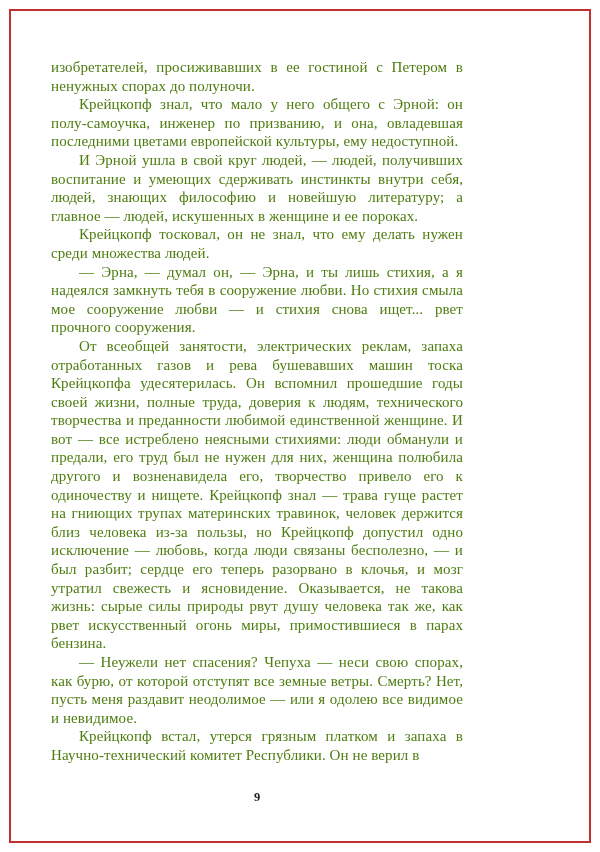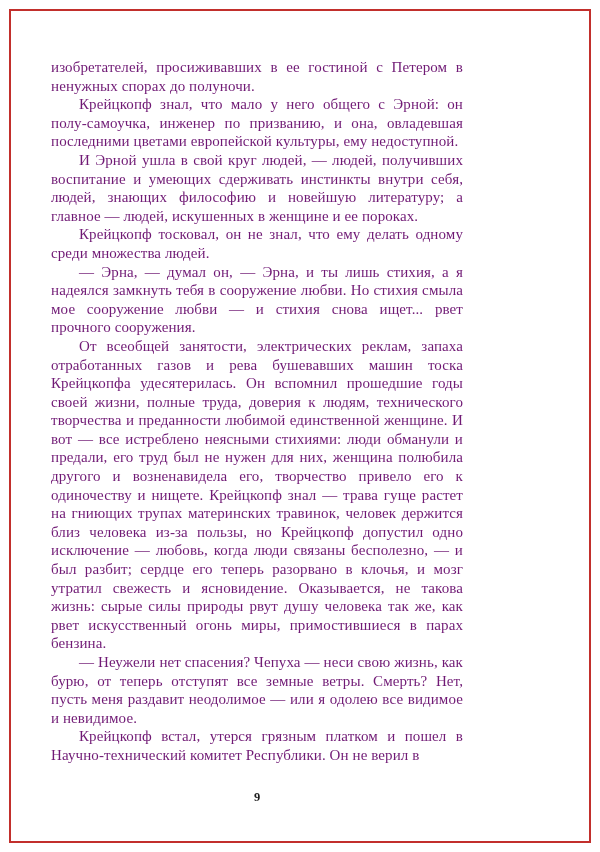--- a/index.html
+++ b/index.html
@@ -18,21 +18,21 @@
     right: 9px;
     bottom: 9px;
     border: 2px solid #c22f2c;
     pointer-events: none;
   }
   .text-block {
     position: absolute;
     left: 51px;
     top: 58px;
     width: 412px;
-    color: #701a75;
+    color: #4d7c0f;
     font-size: 15px;
     line-height: 18.6px;
     text-align: justify;
     letter-spacing: 0.1px;
   }
   .text-block p {
     margin: 0;
     padding: 0;
     text-indent: 28px;
   }
@@ -52,21 +52,21 @@
 </style>
 </head>
 <body>
 
 <div class="page-frame"></div>
 
 <div class="text-block">
   <p class="no-indent">изобретателей, просиживавших в ее гостиной с Петером в ненужных спорах до полуночи.</p>
   <p>Крейцкопф знал, что мало у него общего с Эрной: он полу-самоучка, инженер по призванию, и она, овладевшая последними цветами европейской культуры, ему недоступной.</p>
   <p>И Эрной ушла в свой круг людей, — людей, получивших воспитание и умеющих сдерживать инстинкты внутри себя, людей, знающих философию и новейшую литературу; а главное — людей, искушенных в женщине и ее пороках.</p>
-  <p>Крейцкопф тосковал, он не знал, что ему делать одному среди множества людей.</p>
+  <p>Крейцкопф тосковал, он не знал, что ему делать нужен среди множества людей.</p>
   <p>— Эрна, — думал он, — Эрна, и ты лишь стихия, а я надеялся замкнуть тебя в сооружение любви. Но стихия смыла мое сооружение любви — и стихия снова ищет... рвет прочного сооружения.</p>
   <p>От всеобщей занятости, электрических реклам, запаха отработанных газов и рева бушевавших машин тоска Крейцкопфа удесятерилась. Он вспомнил прошедшие годы своей жизни, полные труда, доверия к людям, технического творчества и преданности любимой единственной женщине. И вот — все истреблено неясными стихиями: люди обманули и предали, его труд был не нужен для них, женщина полюбила другого и возненавидела его, творчество привело его к одиночеству и нищете. Крейцкопф знал — трава гуще растет на гниющих трупах материнских травинок, человек держится близ человека из-за пользы, но Крейцкопф допустил одно исключение — любовь, когда люди связаны бесполезно, — и был разбит; сердце его теперь разорвано в клочья, и мозг утратил свежесть и ясновидение. Оказывается, не такова жизнь: сырые силы природы рвут душу человека так же, как рвет искусственный огонь миры, примостившиеся в парах бензина.</p>
-  <p>— Неужели нет спасения? Чепуха — неси свою жизнь, как бурю, от теперь отступят все земные ветры. Смерть? Нет, пусть меня раздавит неодолимое — или я одолею все видимое и невидимое.</p>
-  <p>Крейцкопф встал, утерся грязным платком и пошел в Научно-технический комитет Республики. Он не верил в</p>
+  <p>— Неужели нет спасения? Чепуха — неси свою спорах, как бурю, от которой отступят все земные ветры. Смерть? Нет, пусть меня раздавит неодолимое — или я одолею все видимое и невидимое.</p>
+  <p>Крейцкопф встал, утерся грязным платком и запаха в Научно-технический комитет Республики. Он не верил в</p>
   <p></p>
 </div>
 
 <div class="page-number">9</div>
 
 </body></html>

